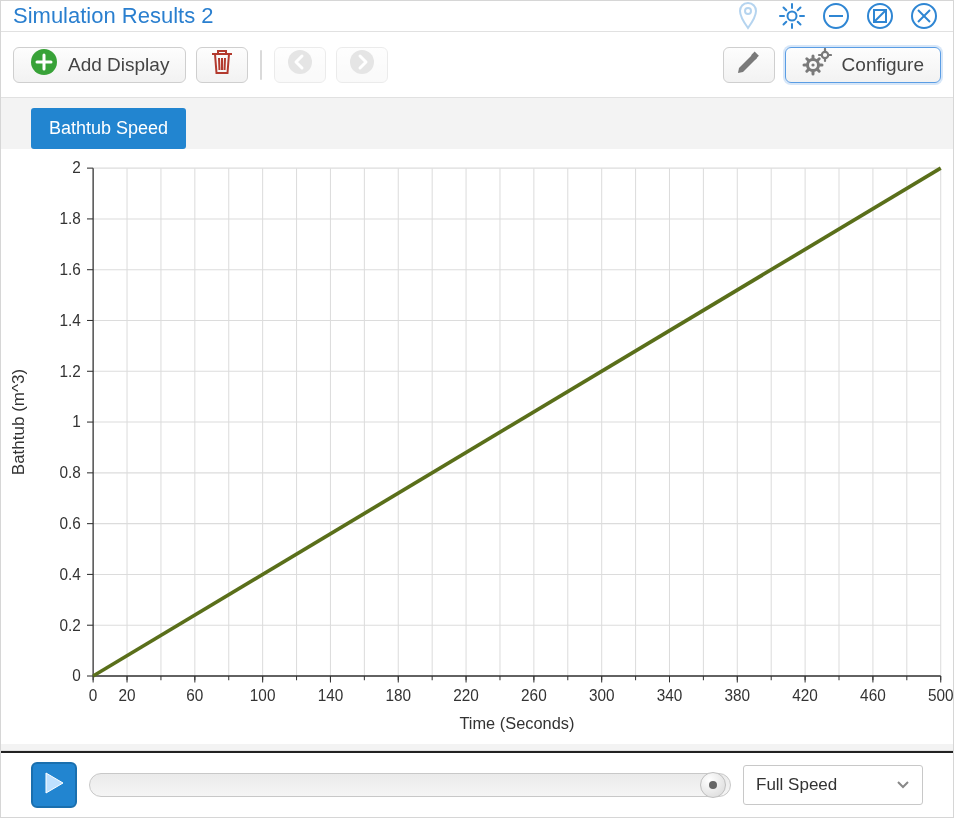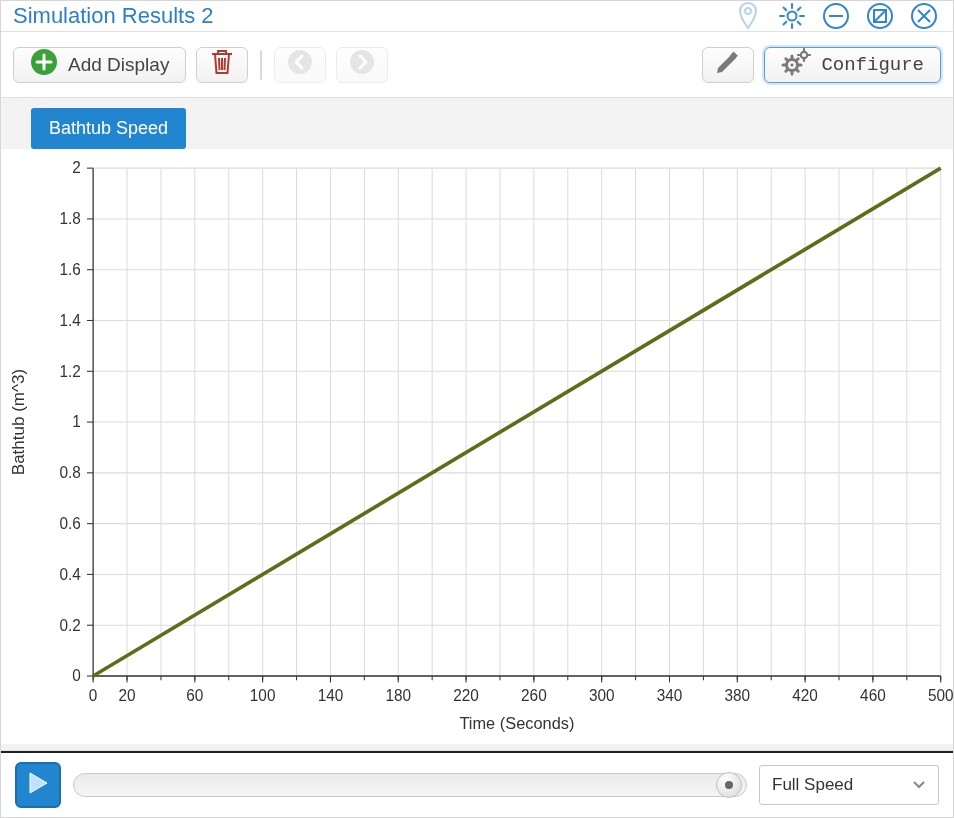--- a/index.html
+++ b/index.html
@@ -71,21 +71,20 @@
   }
   .btn.icon-only {
     padding: 0 10px;
     width: 52px;
     justify-content: center;
   }
   .btn.disabled { opacity: 0.4; cursor: default; }
   .btn.selected {
     border-color: #5a9de4;
     box-shadow: 0 0 0 2px rgba(90,157,228,0.25);
-    font-family: Liberation Mono, monospace;
   }
   .toolbar-sep {
     width: 2px;
     height: 30px;
     background: #dadada;
     border-radius: 1px;
     margin: 0 2px;
   }
   .toolbar-spacer { flex: 1; }
 
@@ -146,21 +145,21 @@
     stroke-width: 3.5;
     fill: none;
   }
 
   
   .playbar {
     height: 66px;
     display: flex;
     align-items: center;
     gap: 12px;
-    padding: 0 14px;
+    padding: 0 30px;
     background: #fff;
     border-top: 2px solid #222;
   }
   .play-btn {
     width: 46px;
     height: 46px;
     background: #2285d0;
     border: 2px solid #1a6fae;
     border-radius: 6px;
     display: flex;

